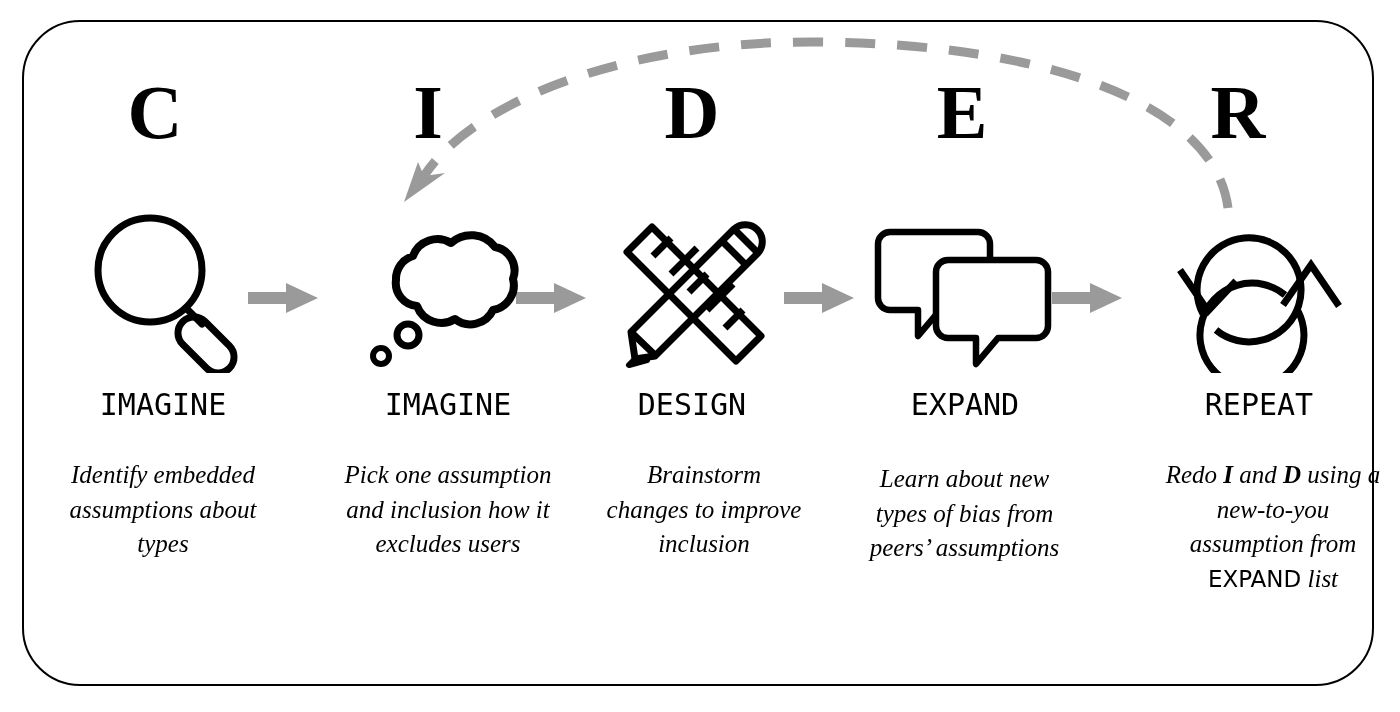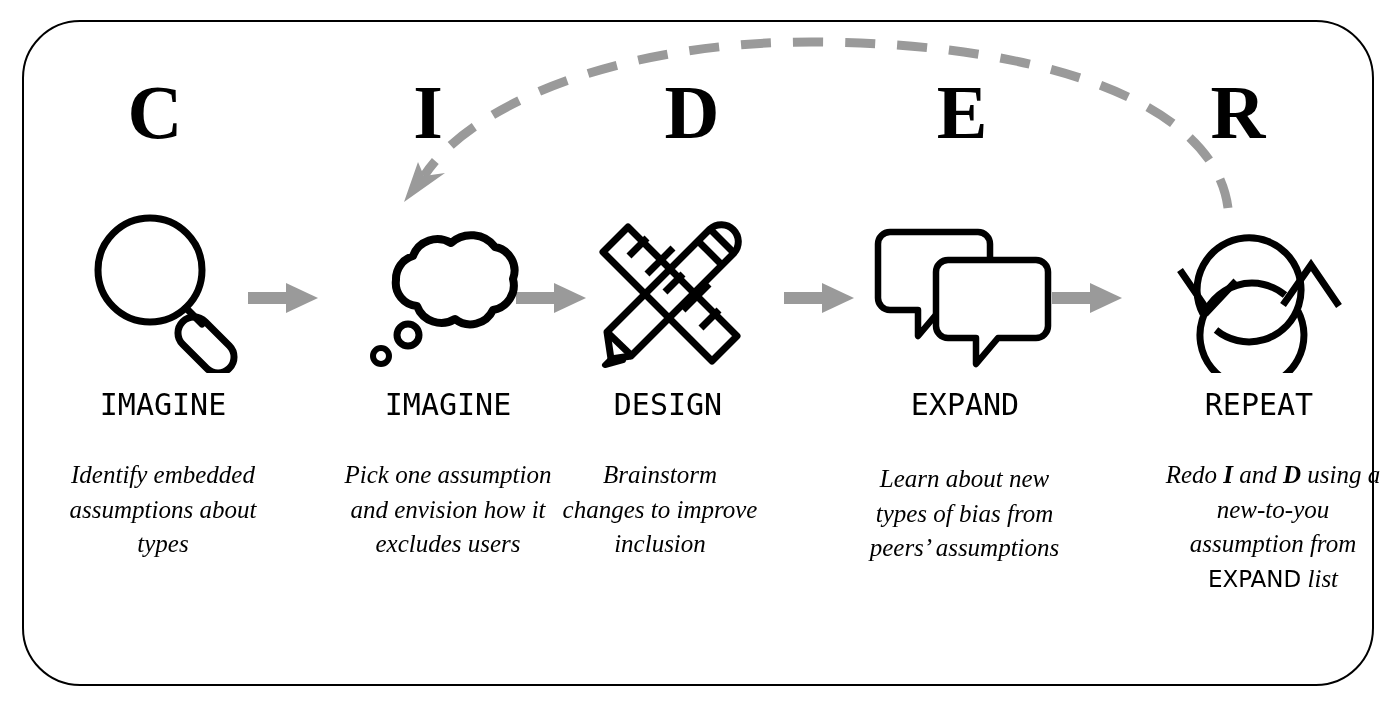--- a/index.html
+++ b/index.html
@@ -156,45 +156,45 @@
       <svg width="175" height="165" viewBox="0 0 175 165">
         <path d="M52 48 a26 26 0 0 1 38 -13 a30 30 0 0 1 44 4
                  a24 24 0 0 1 18 32 a25 25 0 0 1 -20 31
                  a25 25 0 0 1 -38 9 a26 26 0 0 1 -38 -13
                  a23 23 0 0 1 -21 -26 a24 24 0 0 1 17 -24 Z" fill="#fff" stroke="#000" stroke-width="8" stroke-linejoin="round"></path>
         <circle cx="47" cy="127" r="11" fill="none" stroke="#000" stroke-width="7"></circle>
         <circle cx="20" cy="148" r="8" fill="none" stroke="#000" stroke-width="6"></circle>
       </svg>
     </div>
     <div class="stage-label">IMAGINE</div>
-    <div class="stage-desc" style="width:230px;margin-left:5px;">Pick one assumption and envision how it excludes users</div>
-  </div>
-
-  <div class="stage" style="left:548px;text-align:center;">
+    <div class="stage-desc" style="width:230px;margin-left:5px;">Pick one assumption and inclusion how it excludes users</div>
+  </div>
+
+  <div class="stage" style="left:572px;text-align:center;">
     <div class="stage-icon">
       <svg width="175" height="165" viewBox="0 0 175 165">
         <g stroke="#000" stroke-width="7" fill="none" stroke-linejoin="round">
 
           <path d="M22 44 L47 19 L156 128 L131 153 Z"></path>
           <line x1="48" y1="48" x2="66" y2="30"></line>
           <line x1="66" y1="66" x2="92" y2="40"></line>
           <line x1="84" y1="84" x2="102" y2="66"></line>
           <line x1="102" y1="102" x2="128" y2="76"></line>
           <line x1="120" y1="120" x2="138" y2="102"></line>
 
           <path d="M30 151 L26 124 L129 21 a17 17 0 0 1 24 24 L50 148 Z"></path>
           <line x1="26" y1="124" x2="52" y2="149"></line>
           <line x1="117" y1="33" x2="141" y2="57"></line>
           <line x1="129" y1="21" x2="153" y2="45"></line>
         </g>
         <path d="M30 151 L24 157 L42 152 Z" fill="#000" stroke="#000" stroke-width="6" stroke-linejoin="round"></path>
       </svg>
     </div>
     <div class="stage-label">DESIGN</div>
-    <div class="stage-desc" style="width:200px;margin-left:12px;">Brainstorm changes to improve inclusion</div>
+    <div class="stage-desc" style="width:200px;margin-left:32px;">Brainstorm changes to improve inclusion</div>
   </div>
 
   <div class="stage" style="left:845px;">
     <div class="stage-icon">
       <svg width="190" height="165" viewBox="0 0 190 165">
         <path d="M20 24 h88 a12 12 0 0 1 12 12 v54 a12 12 0 0 1 -12 12 h-38
                  l-22 26 v-26 h-28 a12 12 0 0 1 -12 -12 v-54 a12 12 0 0 1 12 -12 Z" fill="#fff" stroke="#000" stroke-width="6.5" stroke-linejoin="round"></path>
         <path d="M78 52 h88 a12 12 0 0 1 12 12 v54 a12 12 0 0 1 -12 12 h-38
                  l-22 26 v-26 h-28 a12 12 0 0 1 -12 -12 v-54 a12 12 0 0 1 12 -12 Z" fill="#fff" stroke="#000" stroke-width="6.5" stroke-linejoin="round"></path>
       </svg>

